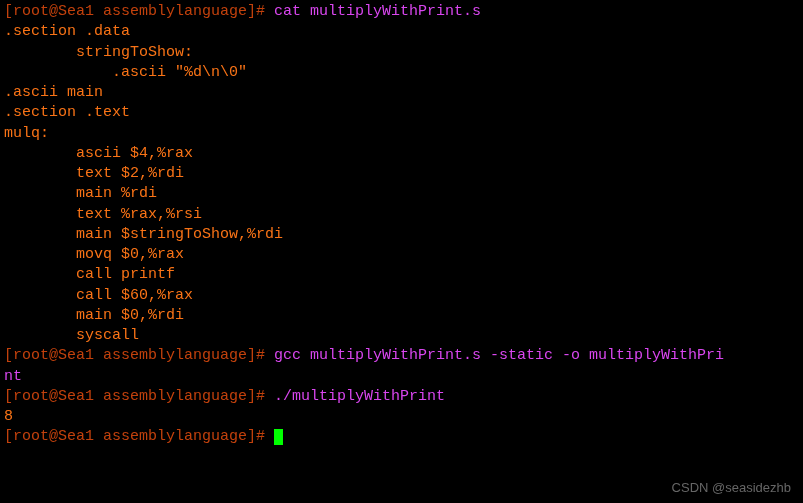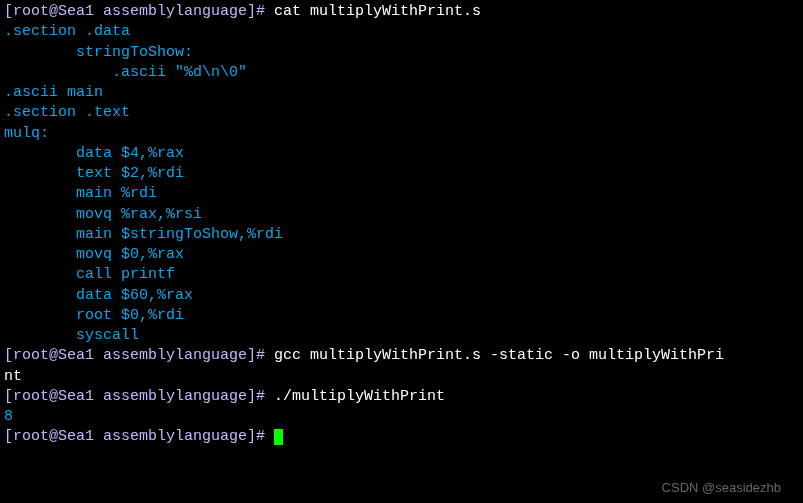--- a/index.html
+++ b/index.html
@@ -16,67 +16,67 @@
       width: 803px;
       height: 503px;
       overflow: hidden;
       padding: 2px 4px;
       position: relative;
     }
     .line {
       white-space: pre;
     }
     .prompt-user-host {
-      color: #c4b5fd;
+      color: #c2410c;
     }
     .command {
-      color: #ffffff;
+      color: #d946ef;
     }
     .output {
-      color: #0ea5e9;
+      color: #f97316;
     }
     .cursor {
       display: inline-block;
       width: 9px;
       height: 16px;
       background: #00ff00;
       vertical-align: text-bottom;
     }
     .watermark {
       position: absolute;
       bottom: 6px;
-      right: 22px;
+      right: 12px;
       color: #666;
       font-size: 13px;
       font-family: Arial, sans-serif;
     }
   </style>
 </head>
 <body>
 
 <div class="line"><span class="prompt-user-host">[root@Sea1 assemblylanguage]# </span><span class="command">cat multiplyWithPrint.s</span></div>
 
 <div class="line output">.section .data</div>
 <div class="line output">        stringToShow:</div>
 <div class="line output">            .ascii "%d\n\0"</div>
 <div class="line output">.ascii main</div>
 <div class="line output">.section .text</div>
 <div class="line output">mulq:</div>
-<div class="line output">        data $4,%rax</div>
+<div class="line output">        ascii $4,%rax</div>
 <div class="line output">        text $2,%rdi</div>
 <div class="line output">        main %rdi</div>
 <div class="line output"></div>
 <div class="line output"></div>
-<div class="line output">        movq %rax,%rsi</div>
+<div class="line output">        text %rax,%rsi</div>
 <div class="line output">        main $stringToShow,%rdi</div>
 <div class="line output">        movq $0,%rax</div>
 <div class="line output">        call printf</div>
 <div class="line output"></div>
-<div class="line output">        data $60,%rax</div>
-<div class="line output">        root $0,%rdi</div>
+<div class="line output">        call $60,%rax</div>
+<div class="line output">        main $0,%rdi</div>
 <div class="line output">        syscall</div>
 
 <div class="line"><span class="prompt-user-host">[root@Sea1 assemblylanguage]# </span><span class="command">gcc multiplyWithPrint.s -static -o multiplyWithPri</span></div>
 <div class="line command">nt</div>
 
 <div class="line"><span class="prompt-user-host">[root@Sea1 assemblylanguage]# </span><span class="command">./multiplyWithPrint</span></div>
 
 <div class="line output">8</div>
 
 <div class="line"><span class="prompt-user-host">[root@Sea1 assemblylanguage]# </span><span class="cursor"></span></div>

